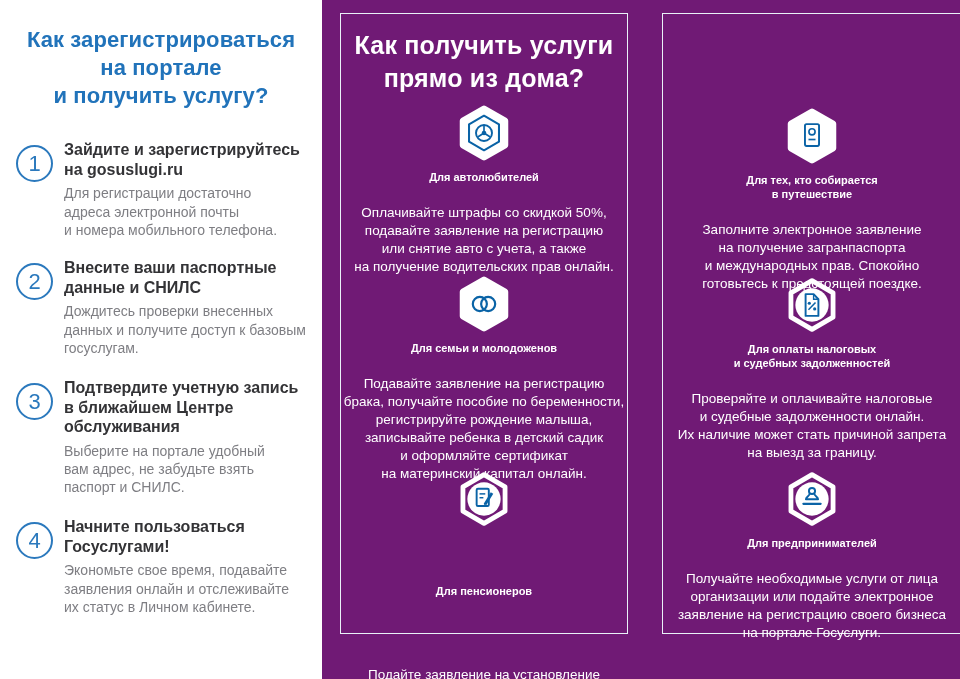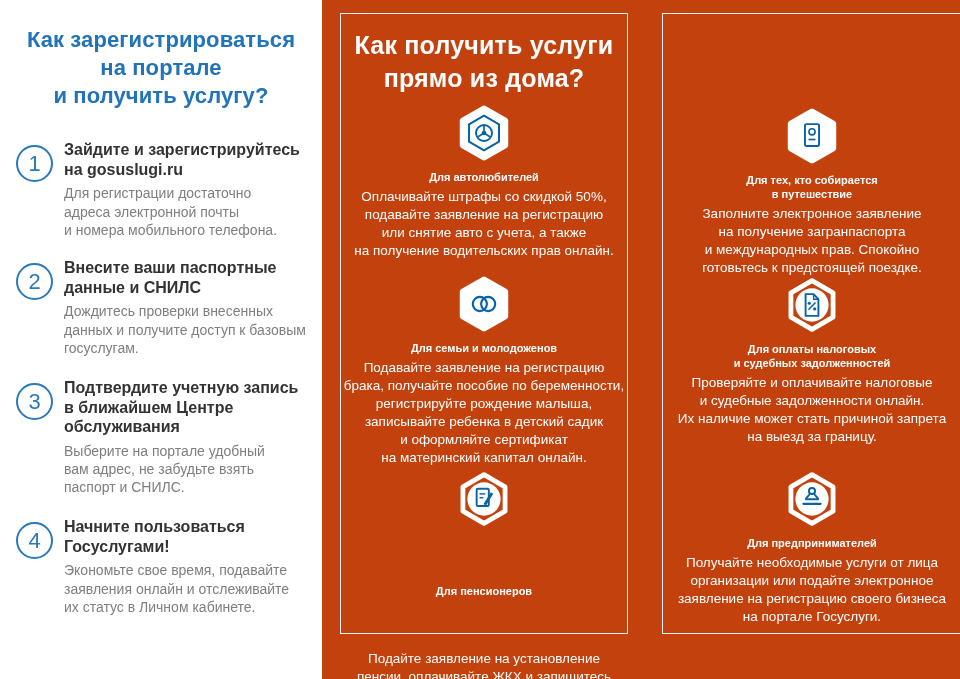--- a/index.html
+++ b/index.html
@@ -26,42 +26,42 @@
     color: #2b79bd; font-size: 22px;
   }
   .step-title {
     font-size: 16px; font-weight: 700; color: #333336; line-height: 1.23;
     white-space: pre-line; margin-bottom: 5px;
   }
   .step-body { font-size: 14px; color: #7e7e83; line-height: 1.3; white-space: pre-line; }
   .step-1 { top: 140px; } .step-2 { top: 258px; } .step-3 { top: 378px; } .step-4 { top: 517px; }
 
   
-  .blue-panel { position: absolute; left: 322px; top: 0; width: 638px; height: 679px; background: #c2410c; }
+  .blue-panel { position: absolute; left: 322px; top: 0; width: 638px; height: 679px; background: #701a75; }
   .frame {
     position: absolute; top: 13px; height: 621px; box-sizing: border-box;
     border: 1.5px solid #e9f1f8;
   }
   .frame-mid { left: 18px; width: 288px; }
   .frame-right { left: 340px; width: 300px; }
   .panel-title {
     position: absolute; top: 15px; left: 0; width: 100%; margin: 0;
     text-align: center; color: #ffffff; font-size: 25px; line-height: 1.3;
     font-weight: 700; white-space: pre-line; letter-spacing: .2px;
   }
   .card {
     position: absolute; left: 0; width: 100%;
     display: flex; flex-direction: column; align-items: center; text-align: center;
   }
   .badge { width: 64px; height: 64px; display: block; }
   .badge .wht { stroke: #ffffff; }
   .badge .blu { stroke: #0a63a6; }
   .badge .blufill { fill: #0a63a6; }
   .card-title { color: #ffffff; font-size: 11px; font-weight: 700; line-height: 1.28; margin-top: 5px; white-space: pre-line; }
-  .card-body  { color: #ffffff; font-size: 13.5px; line-height: 1.34; margin-top: 4px; white-space: pre-line; }
+  .card-body  { color: #ffffff; font-size: 13.5px; line-height: 1.34; margin-top: 20px; white-space: pre-line; }
   .mid-card-1 { top: 87px; }  .mid-card-2 { top: 258px; } .mid-card-3 { top: 453px; gap: 48px; }
   .rt-card-1  { top: 90px; }  .rt-card-2  { top: 259px; } .rt-card-3  { top: 453px; }
 </style>
 </head>
 <body>
 
 <div class="poster">
 
   <div class="left-col">
     <h1 class="left-title">Как зарегистрироваться

